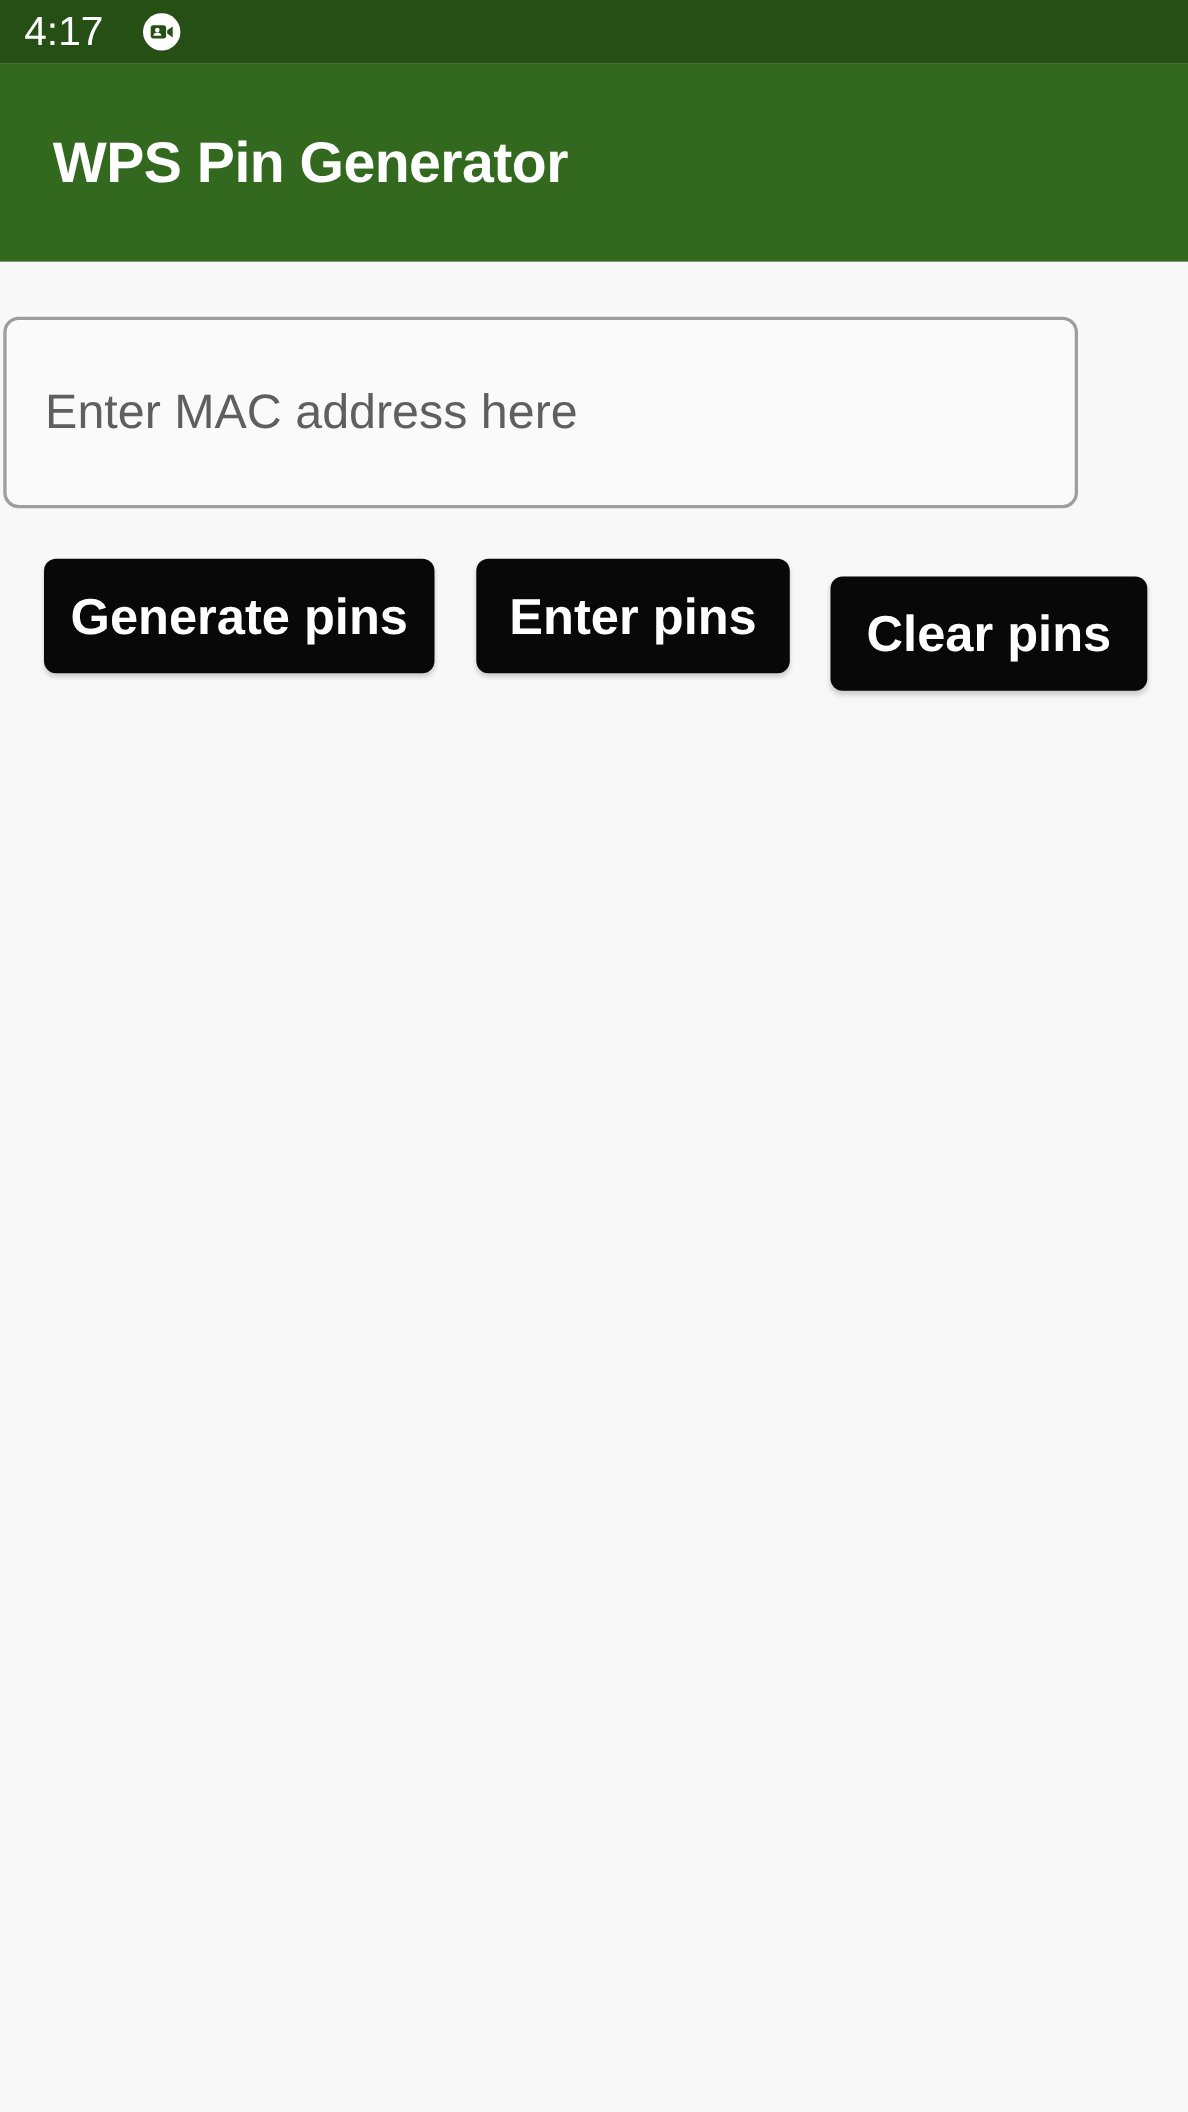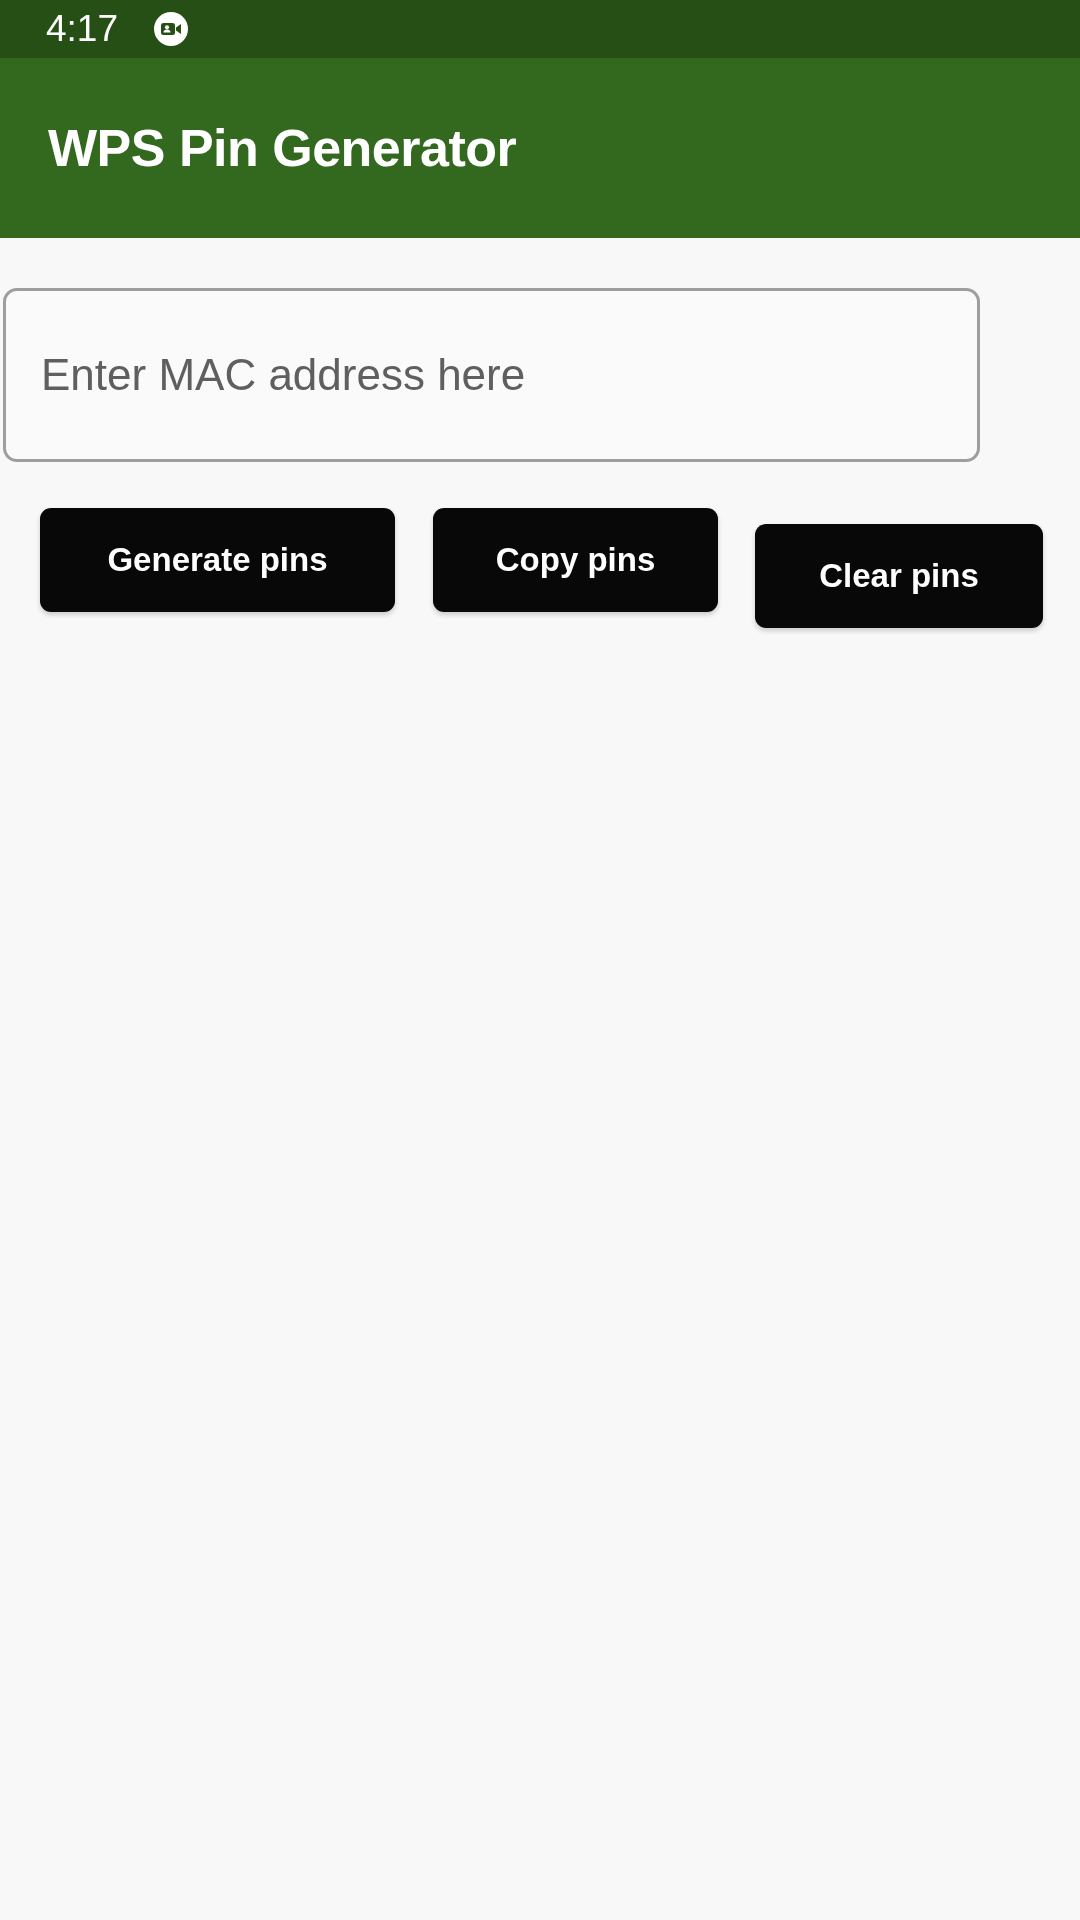--- a/index.html
+++ b/index.html
@@ -8,21 +8,21 @@
     background:#f8f8f8;
     font-family:"Liberation Sans", sans-serif;
     overflow:hidden;
   }
 
   
   .status-bar{
     position:absolute; left:0; top:0;
     width:1080px; height:58px;
     background:#264f15;
-    display:flex; align-items:center;padding-left:24px;
+    display:flex; align-items:center;
   }
   .status-left{ display:flex; align-items:center; }
   .clock{
     color:#ffffff;
     font-size:37px;
     letter-spacing:0px;
     margin-left:22px;
     line-height:58px;
     font-weight:400;
   }
@@ -101,21 +101,21 @@
     width:1080px; height:110px;
   }
   .btn{
     position:absolute;
     top:2px; height:104px;
     background:#080808;
     border:none;
     border-radius:11px;
     color:#ffffff;
     font-family:"Liberation Sans", sans-serif;
-    font-size:33px;
+    font-size:46px;
     font-weight:700;
     display:flex; align-items:center; justify-content:center;
     box-shadow:0 3px 5px rgba(0,0,0,0.18);
     cursor:pointer;
     white-space:nowrap;
   }
   .btn-1{ left:40px;  width:355px; }
   .btn-2{ left:433px; width:285px; }
   .btn-3{ left:755px; width:288px;margin-top:16px; }
 </style>
@@ -145,18 +145,18 @@
 <div class="appbar-shadow"></div>
 
 <div class="content">
 
   <div class="mac-input">
     <span class="mac-placeholder">Enter MAC address here</span>
   </div>
 
   <div class="button-row">
     <button class="btn btn-1">Generate pins</button>
-    <button class="btn btn-2">Copy pins</button>
+    <button class="btn btn-2">Enter pins</button>
     <button class="btn btn-3">Clear pins</button>
   </div>
 
   <div style="position:absolute;left:0;top:400px;width:1080px;height:1280px;"></div>
 </div>
 
 </body></html>

